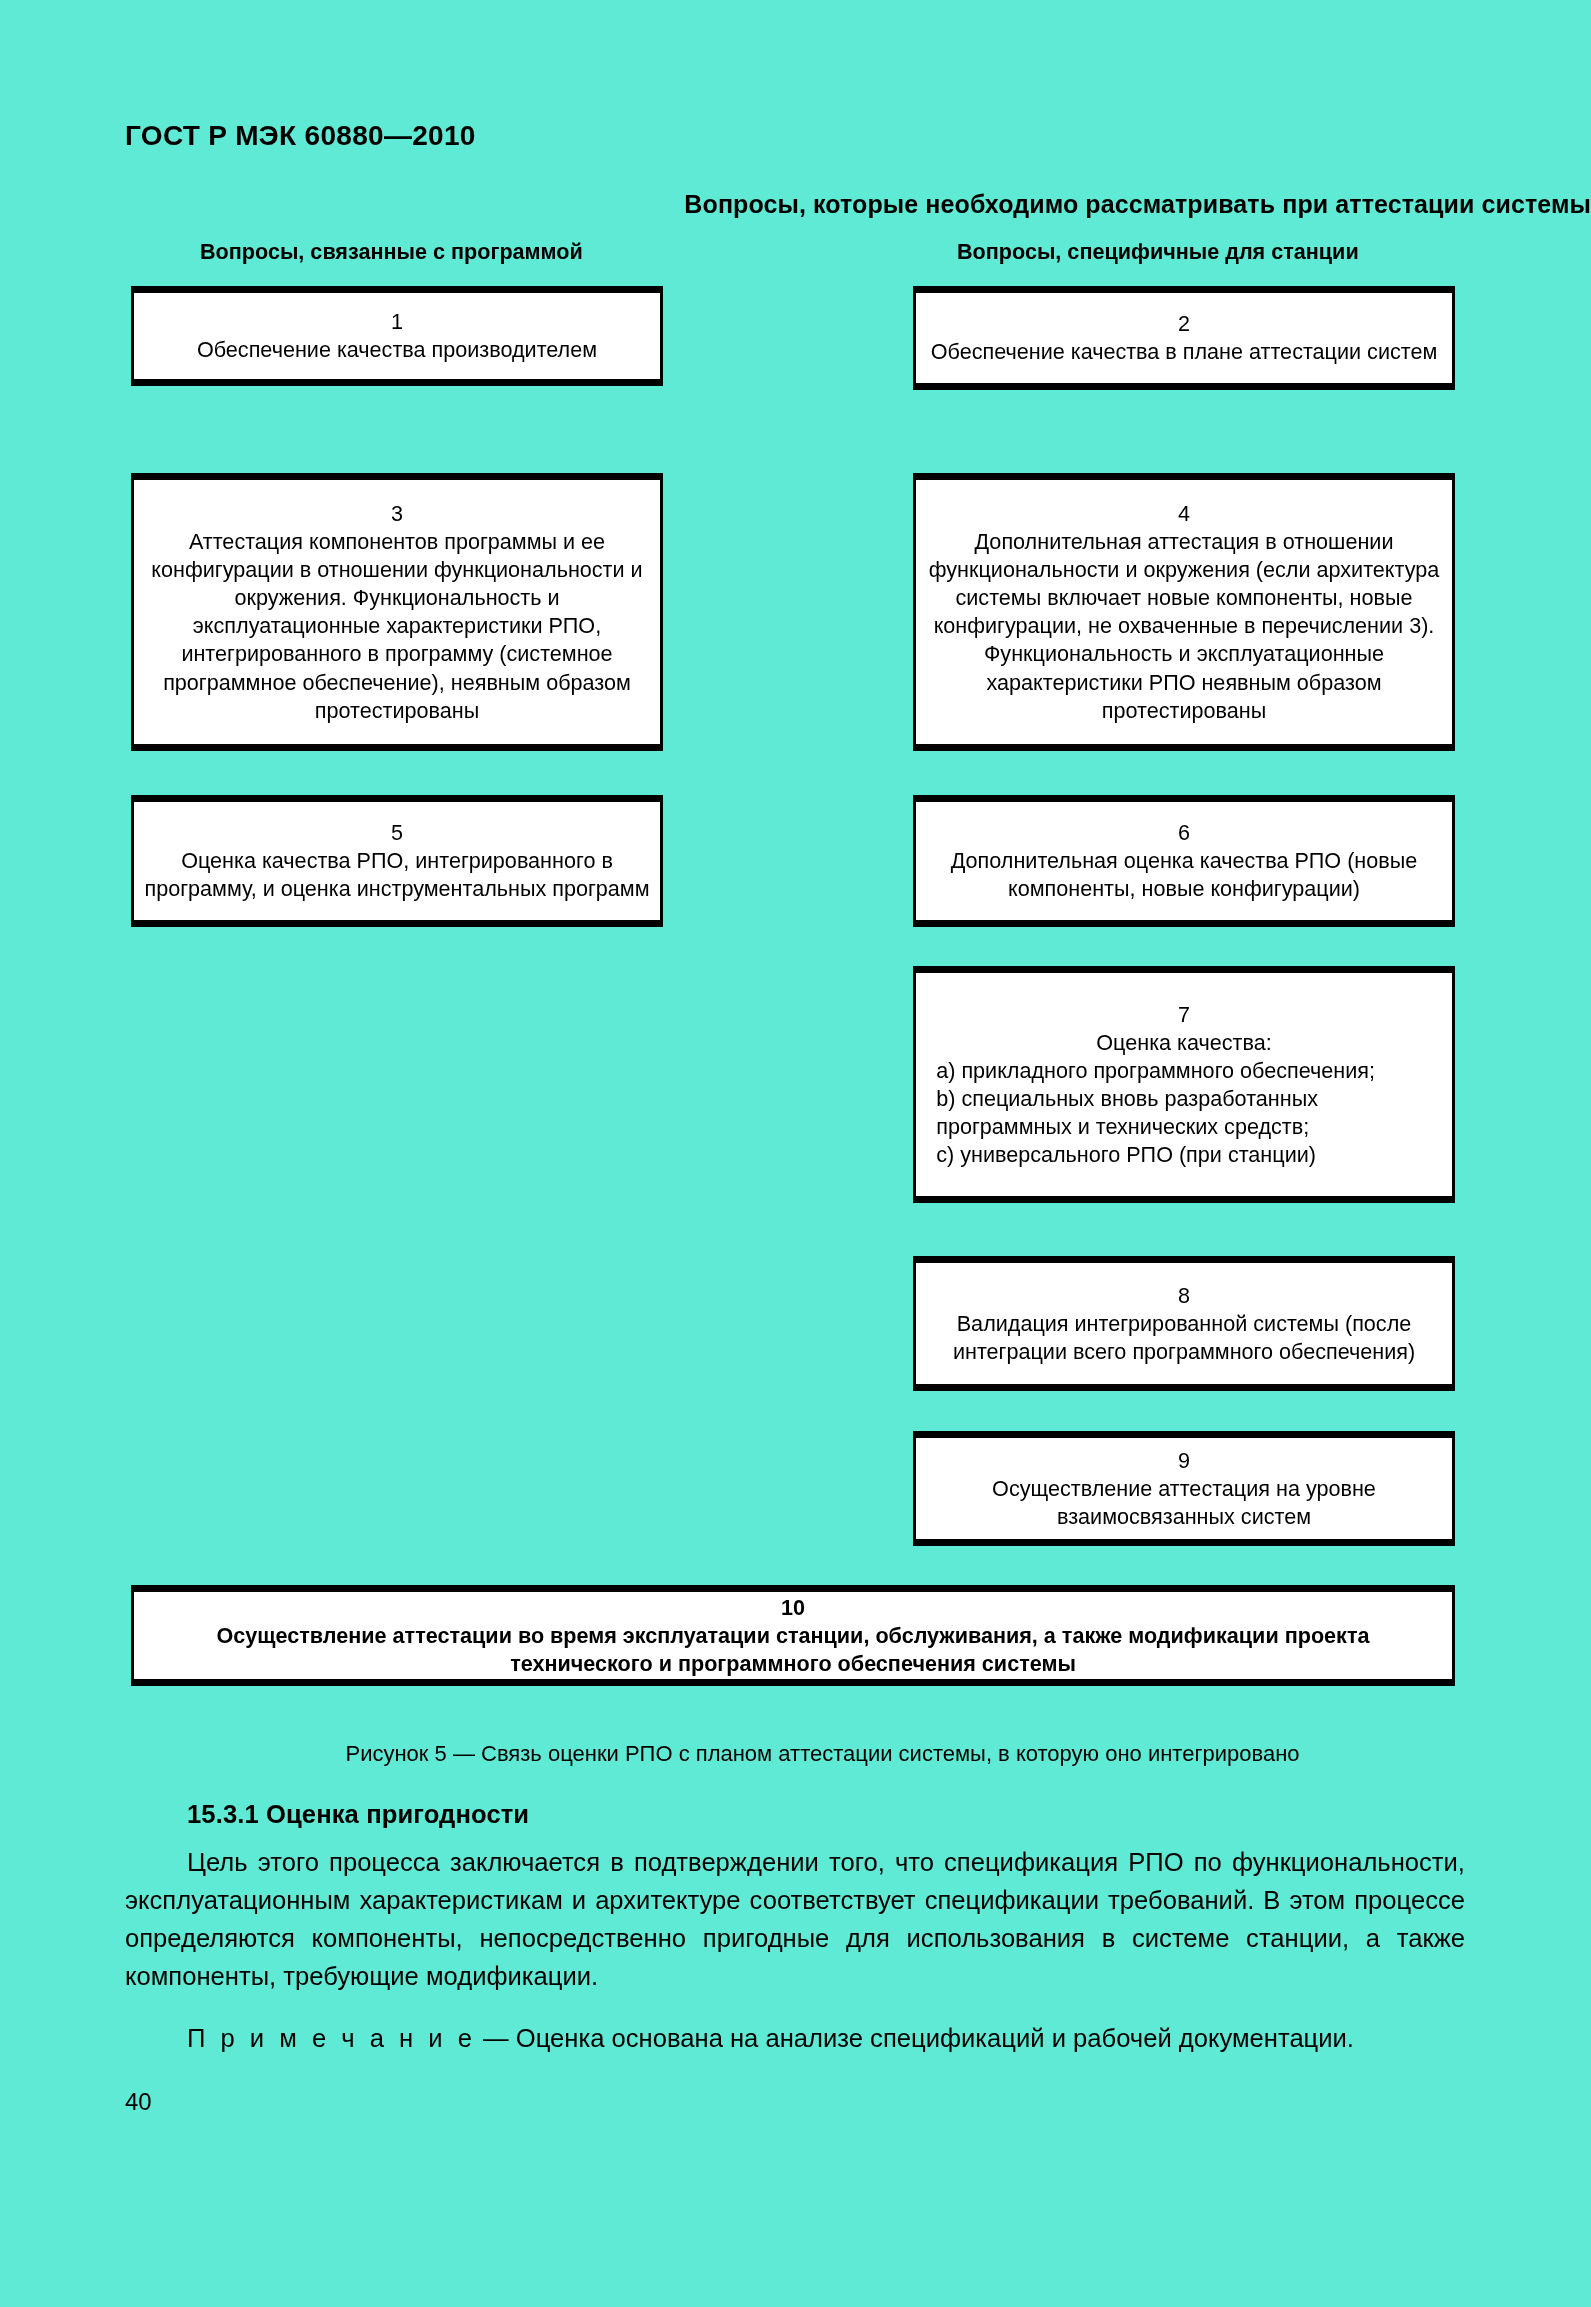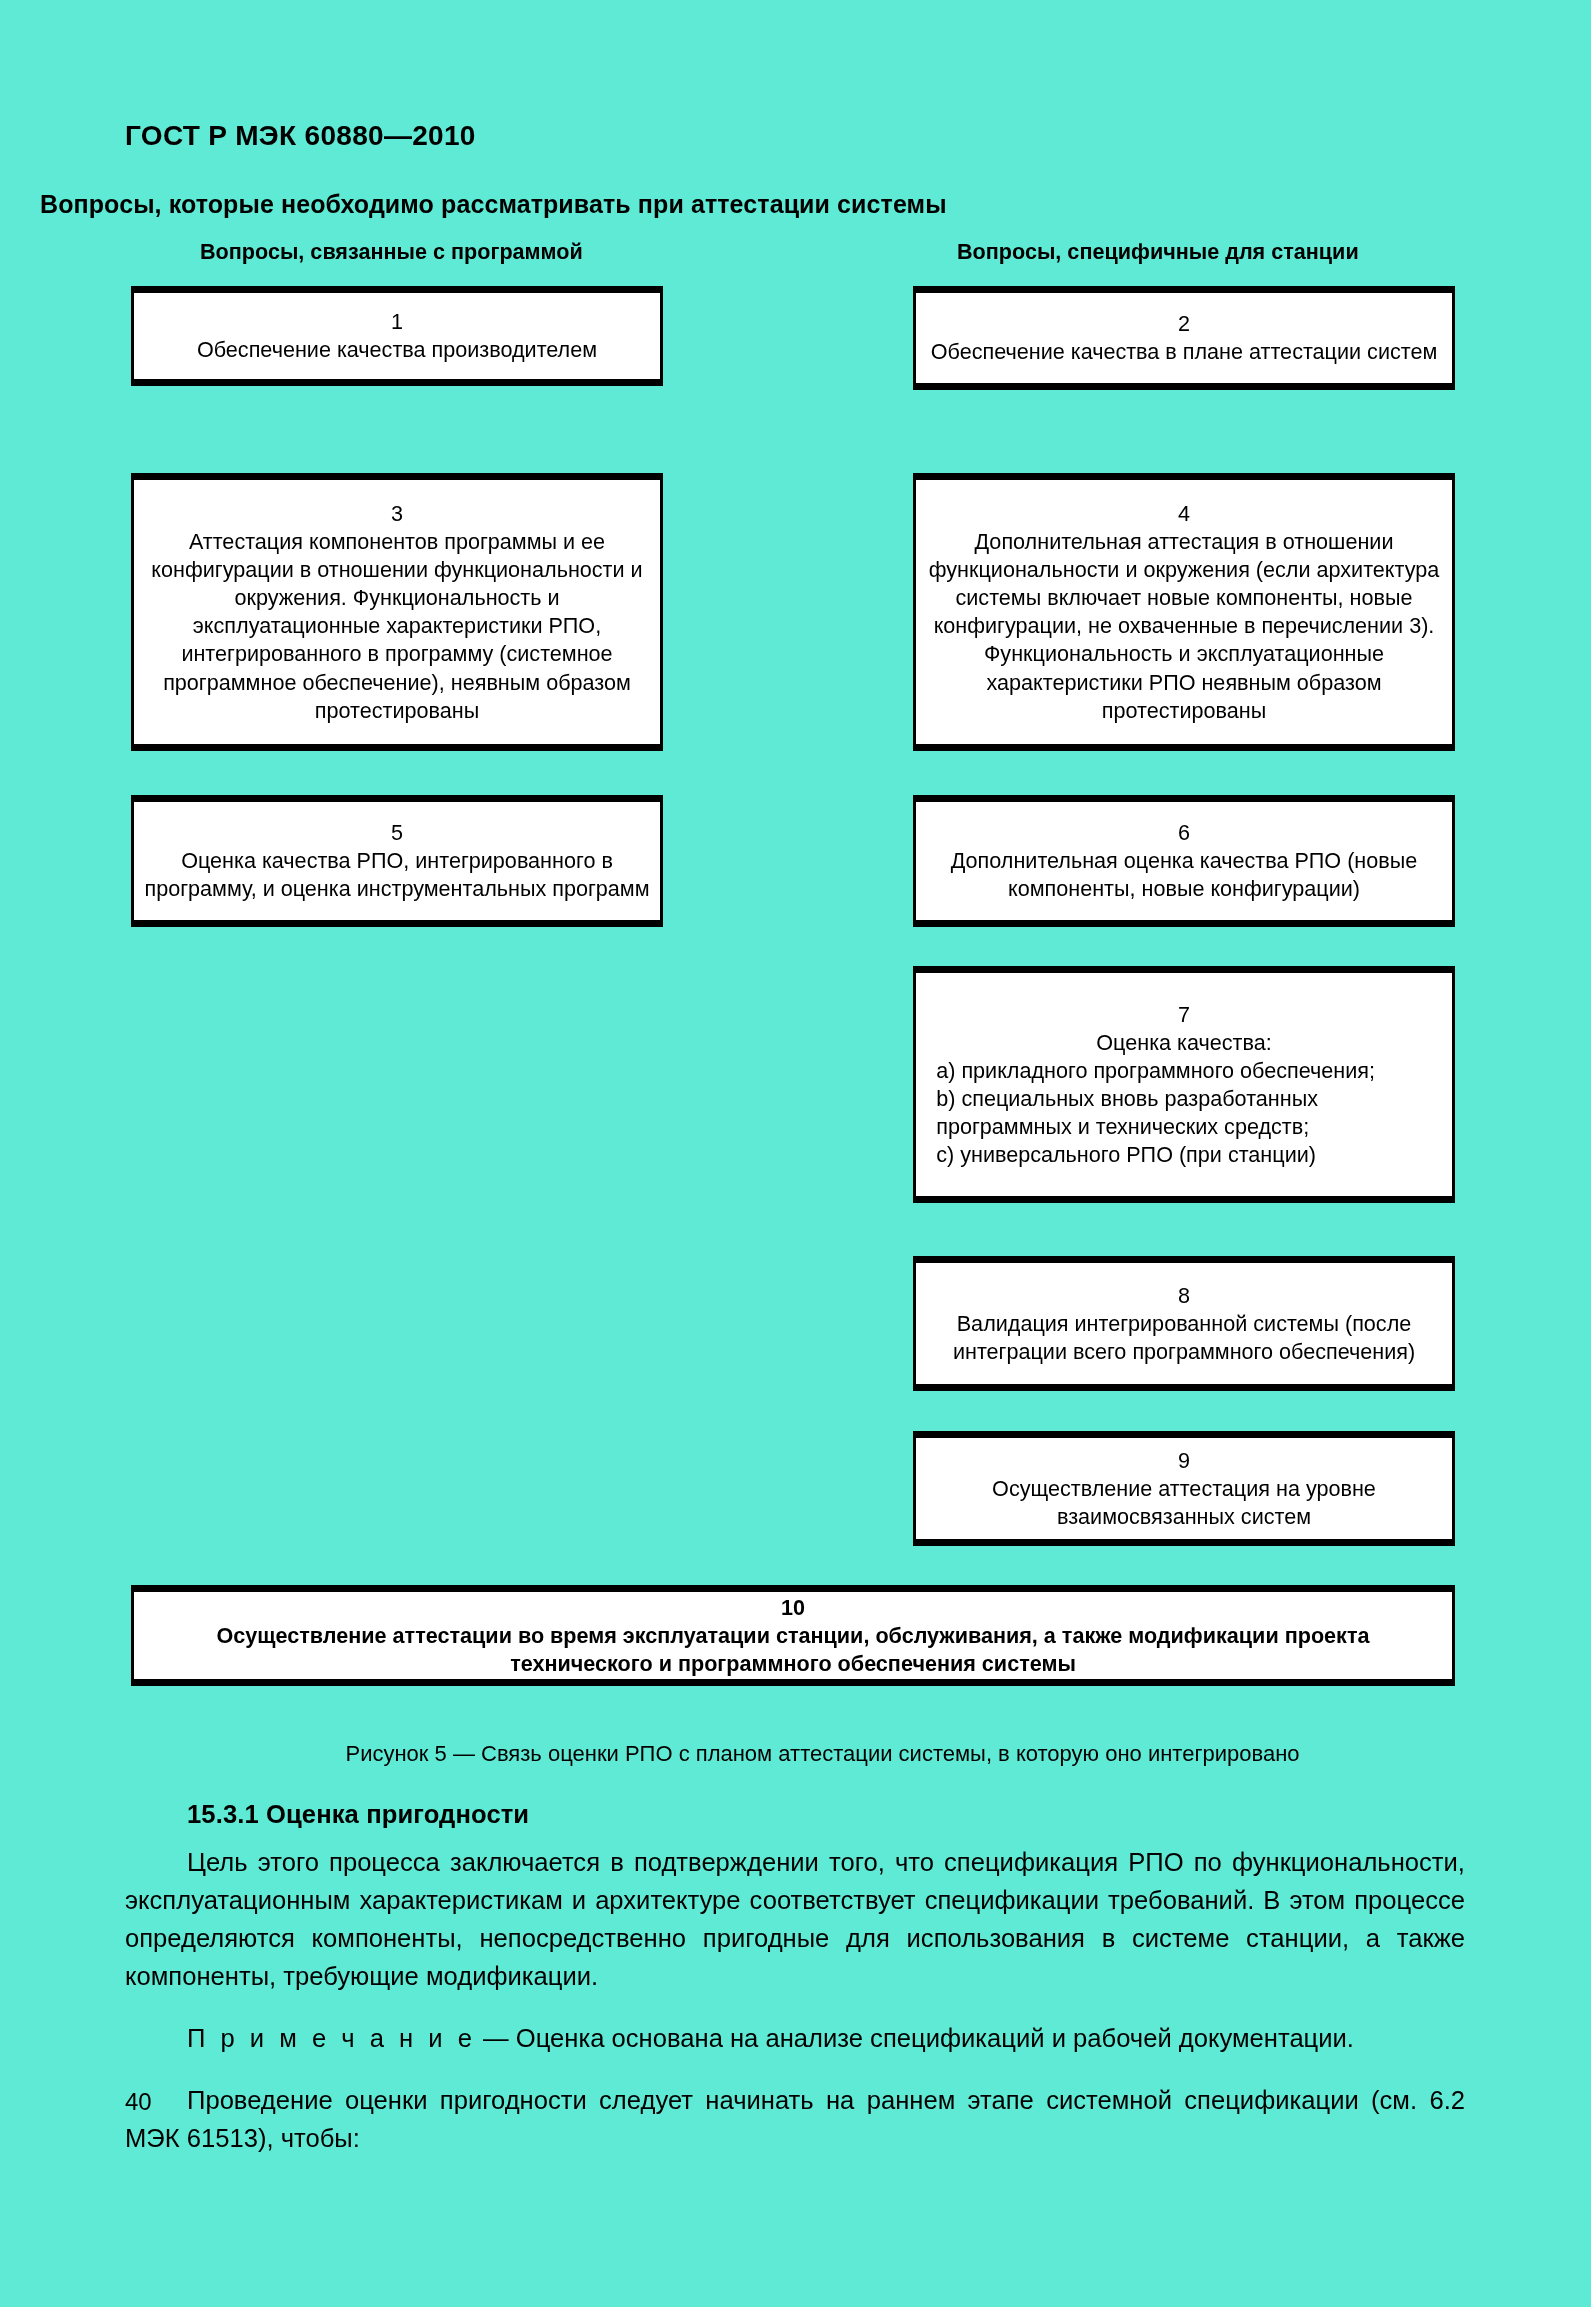--- a/index.html
+++ b/index.html
@@ -34,21 +34,21 @@
   }
 
   
   .figure {
     position: absolute;
     left: 0;
     top: 190px;
     width: 1591px;
   }
   .figure-title {
-    text-align: left;
+    text-align: right;
     font-size: 25px;
     font-weight: bold;
     letter-spacing: 0.1px;
     margin-left: 40px;
   }
   .col-heads {
     position: relative;
     height: 34px;
     margin-top: 20px;
   }
@@ -246,19 +246,18 @@
 
   <div class="section-heading">15.3.1 Оценка пригодности</div>
 
   <div class="body">
     <p class="indent">Цель этого процесса заключается в подтверждении того, что спецификация РПО по функциональности, эксплуатационным характеристикам и архитектуре соответствует спецификации требований. В этом процессе определяются компоненты, непосредственно пригодные для использования в системе станции, а также компоненты, требующие модификации.</p>
 
     <p class="note spaced">
       <span class="note-label">П р и м е ч а н и е</span><span> — Оценка основана на анализе спецификаций и рабочей документации.</span>
     </p>
 
-    <p class="indent spaced">Проведение оценки пригодности следует начинать на раннем этапе системной спецификации (см. 6.2 МЭК 61513), чтобы:</p>
   </div>
 
   <div class="folio">40</div>
 
 </div>
 
 
 </body></html>

